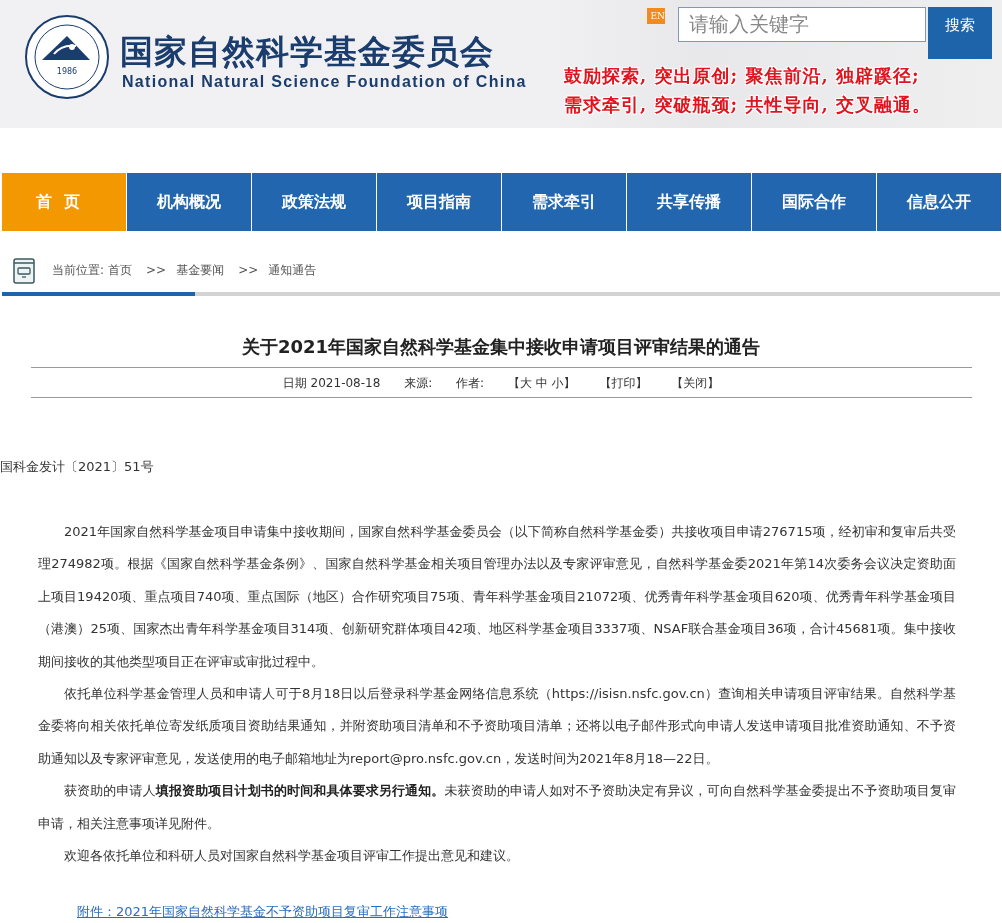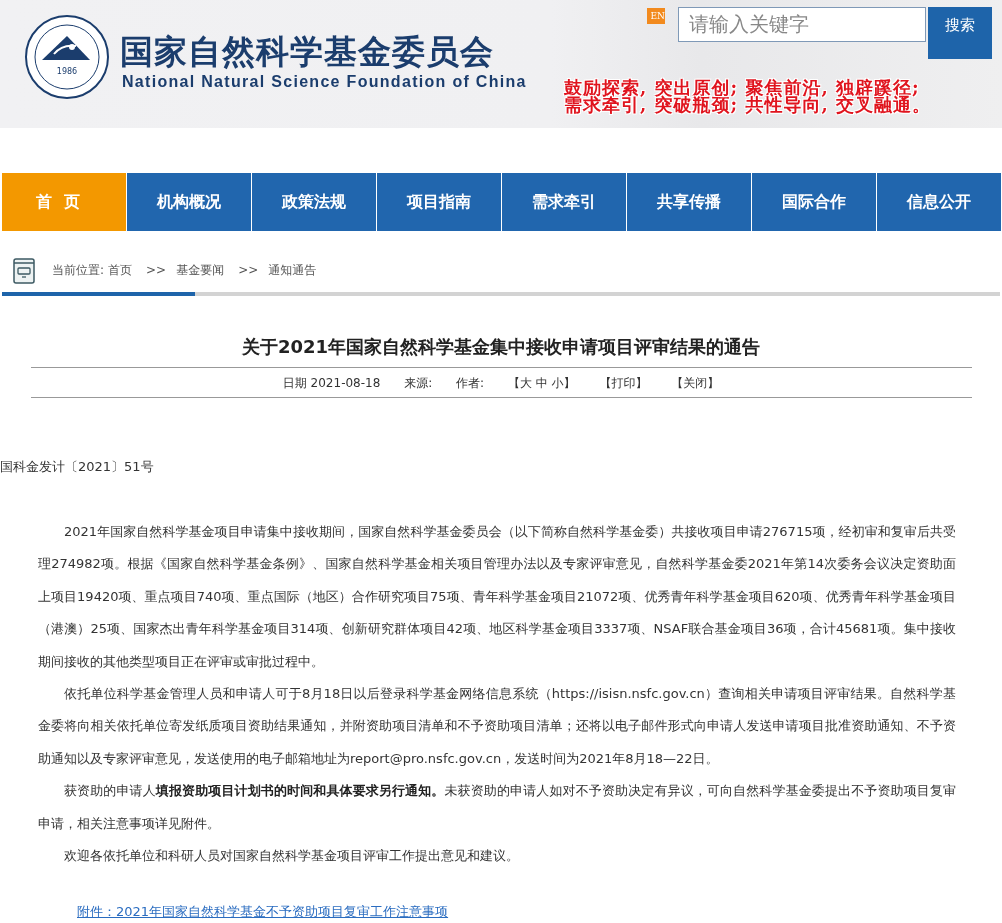--- a/index.html
+++ b/index.html
@@ -5,21 +5,21 @@
   html, body { margin:0; padding:0; }
   body { width:1002px; height:923px; overflow:hidden; background:#ffffff; font-family:"DejaVu Sans", "Liberation Sans", sans-serif; color:#333; position:relative; }
   .header { position:absolute; left:0; top:0; width:1002px; height:128px; background:linear-gradient(90deg,#f1f1f3 0%,#f0f0f2 55%,#e8e8ea 70%,#efeff0 100%); }
   .logo { position:absolute; left:24px; top:14px; width:86px; height:86px; }
   .brand-cn { position:absolute; left:120px; top:30px; font-size:33px; font-weight:bold; color:#1b3d6d; letter-spacing:1px; }
   .brand-en { position:absolute; left:122px; top:73px; font-size:16px; font-weight:bold; color:#1b3d6d; letter-spacing:1.3px; font-family:"Liberation Sans", sans-serif; }
   .en-btn { position:absolute; left:647px; top:8px; width:18px; height:16px; background:#f28a1e; color:#fff; font-size:9px; line-height:16px; text-align:right; font-family:"DejaVu Serif", serif; }
   .search-box { position:absolute; left:678px; top:7px; width:248px; height:35px; border:1px solid #7f99b7; background:#fff; box-sizing:border-box; padding:0 0 0 10px; font-size:20px; color:#888; line-height:33px; }
   .search-btn { position:absolute; left:928px; top:7px; width:64px; height:52px; background:#1e64aa; color:#fff; font-size:15px; line-height:36px; text-align:center; }
   .slogan { position:absolute; left:564px; font-size:18px; font-weight:bold; color:#e0141e; letter-spacing:1px; text-shadow:1px 1px 0 #fff,-1px -1px 0 #fff,1px -1px 0 #fff,-1px 1px 0 #fff; font-family:"DejaVu Serif", serif; }
-  .slogan.l1 { top:64px;margin-top:12px; } .slogan.l2 { top:93px; }
+  .slogan.l1 { top:64px; } .slogan.l2 { top:93px; }
   .nav { position:absolute; left:0; top:173px; width:1002px; height:58px; display:flex; background:#fff; }
   .nav-item { width:124px; height:58px; margin-right:1px; background:#2166ae; color:#fff; font-size:16px; font-weight:bold; display:flex; align-items:center; justify-content:center; }
   .nav-item.active { background:#f39800; letter-spacing:12px; }
   .nav-item:first-child { margin-left:2px; }
   .crumb-icon { position:absolute; left:13px; top:258px; width:22px; height:26px; }
   .crumb { position:absolute; left:52px; top:262px; font-size:12px; color:#555; }
   .crumb span { margin-right:4px; }
   .crumb .sep { margin:0 10px; }
   .bar { position:absolute; left:2px; top:292px; width:998px; height:4px; background:#d3d3d3; }
   .bar .fill { width:193px; height:4px; background:#1e64aa; }

